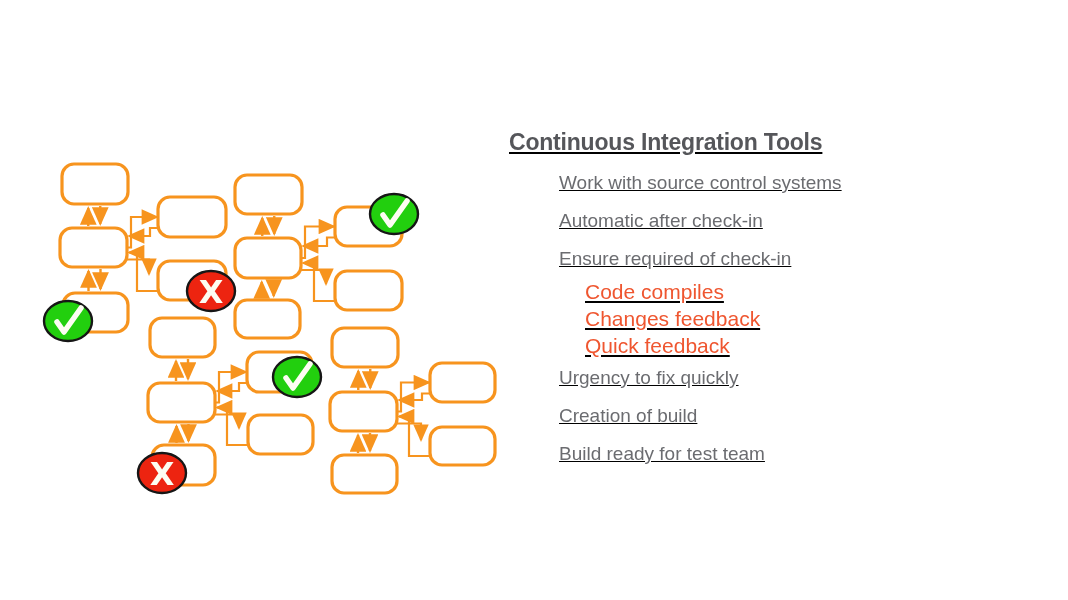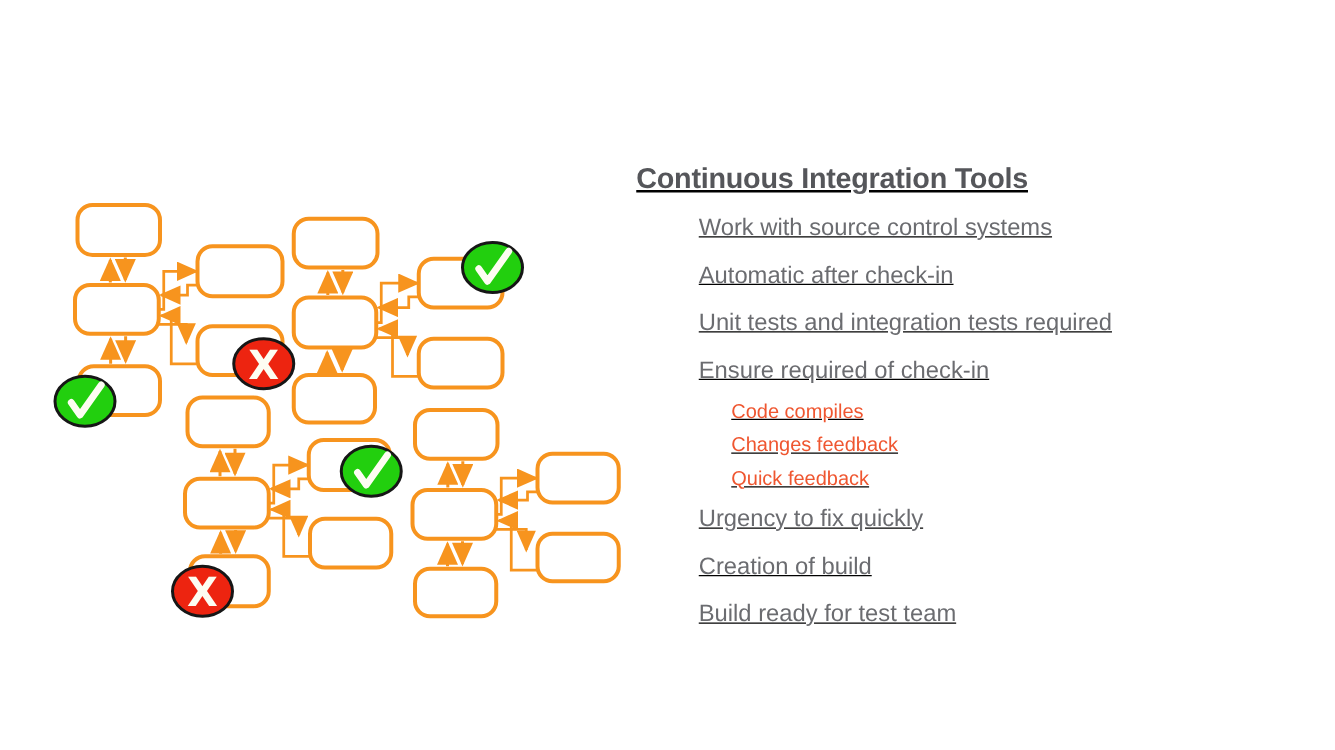--- a/index.html
+++ b/index.html
@@ -11,21 +11,21 @@
   .slide{position:absolute;inset:0;}
   #diagram{position:absolute;left:0;top:0;}
   .panel{position:absolute;left:509px;top:128px;width:540px;text-decoration:underline;}
   .panel h1{
     margin:0;font-size:23px;line-height:28px;font-weight:700;
     color:var(--title-text,#55565A);letter-spacing:-0.2px;
   }
   #bullets{margin-top:8px;}
   .b{display:flex;align-items:center;color:var(--bullet-text,#6B6C70);text-align:right;}
   .b.l1{height:38px;font-size:19px;padding-left:50px;}
-  .b.l2{height:27px;font-size:16px;padding-left:76px;color:var(--sub-bullet-text,#EF5630);}
+  .b.l2{height:27px;font-size:21px;padding-left:76px;color:var(--sub-bullet-text,#EF5630);}
 </style>
 </head>
 <body>
 
 <div class="slide">
   <svg id="diagram" width="520" height="600" viewBox="0 0 520 600">
       <defs>
         <marker id="arr" viewBox="0 0 10 8" refX="8" refY="4" markerWidth="9" markerHeight="7" orient="auto">
           <path d="M0,0 L9,4 L0,8 Z" fill="#F7941E"></path>
         </marker>
@@ -101,21 +101,20 @@
       <g>
         <ellipse cx="162" cy="473" rx="24" ry="20" fill="#ED2410" stroke="#161616" stroke-width="2.4"></ellipse>
         <text x="162" y="474" text-anchor="middle" dominant-baseline="central" fill="#FDFDF2" font-family="&quot;DejaVu Sans&quot;,&quot;Liberation Sans&quot;,sans-serif" font-size="32" font-weight="bold">X</text>
       </g>
     </svg>
   <div class="panel">
     <h1>Continuous Integration Tools</h1>
     <div id="bullets">
         <div class="b l1">Work with source control systems</div>
         <div class="b l1">Automatic after check-in</div>
-        <div class="b l1">Unit tests and integration tests required</div>
         <div class="b l1">Ensure required of check-in</div>
         <div class="b l2">Code compiles</div>
         <div class="b l2">Changes feedback</div>
         <div class="b l2">Quick feedback</div>
         <div class="b l1">Urgency to fix quickly</div>
         <div class="b l1">Creation of build</div>
         <div class="b l1">Build ready for test team</div>
       </div>
   </div>
 </div>

